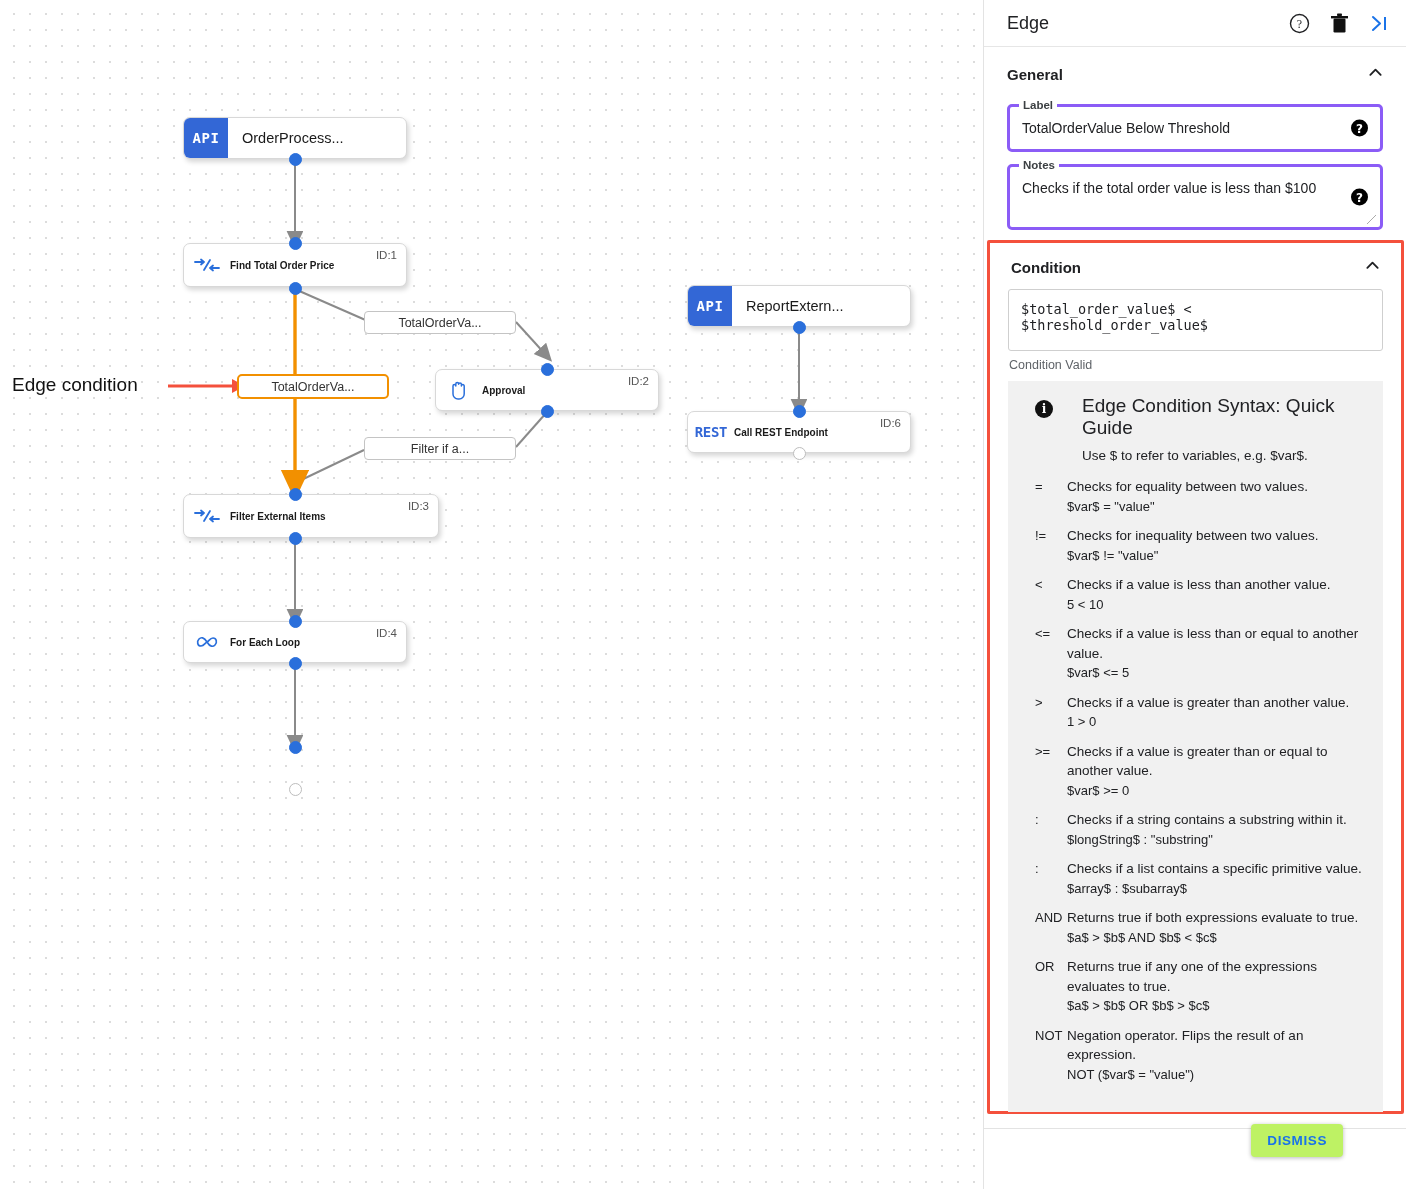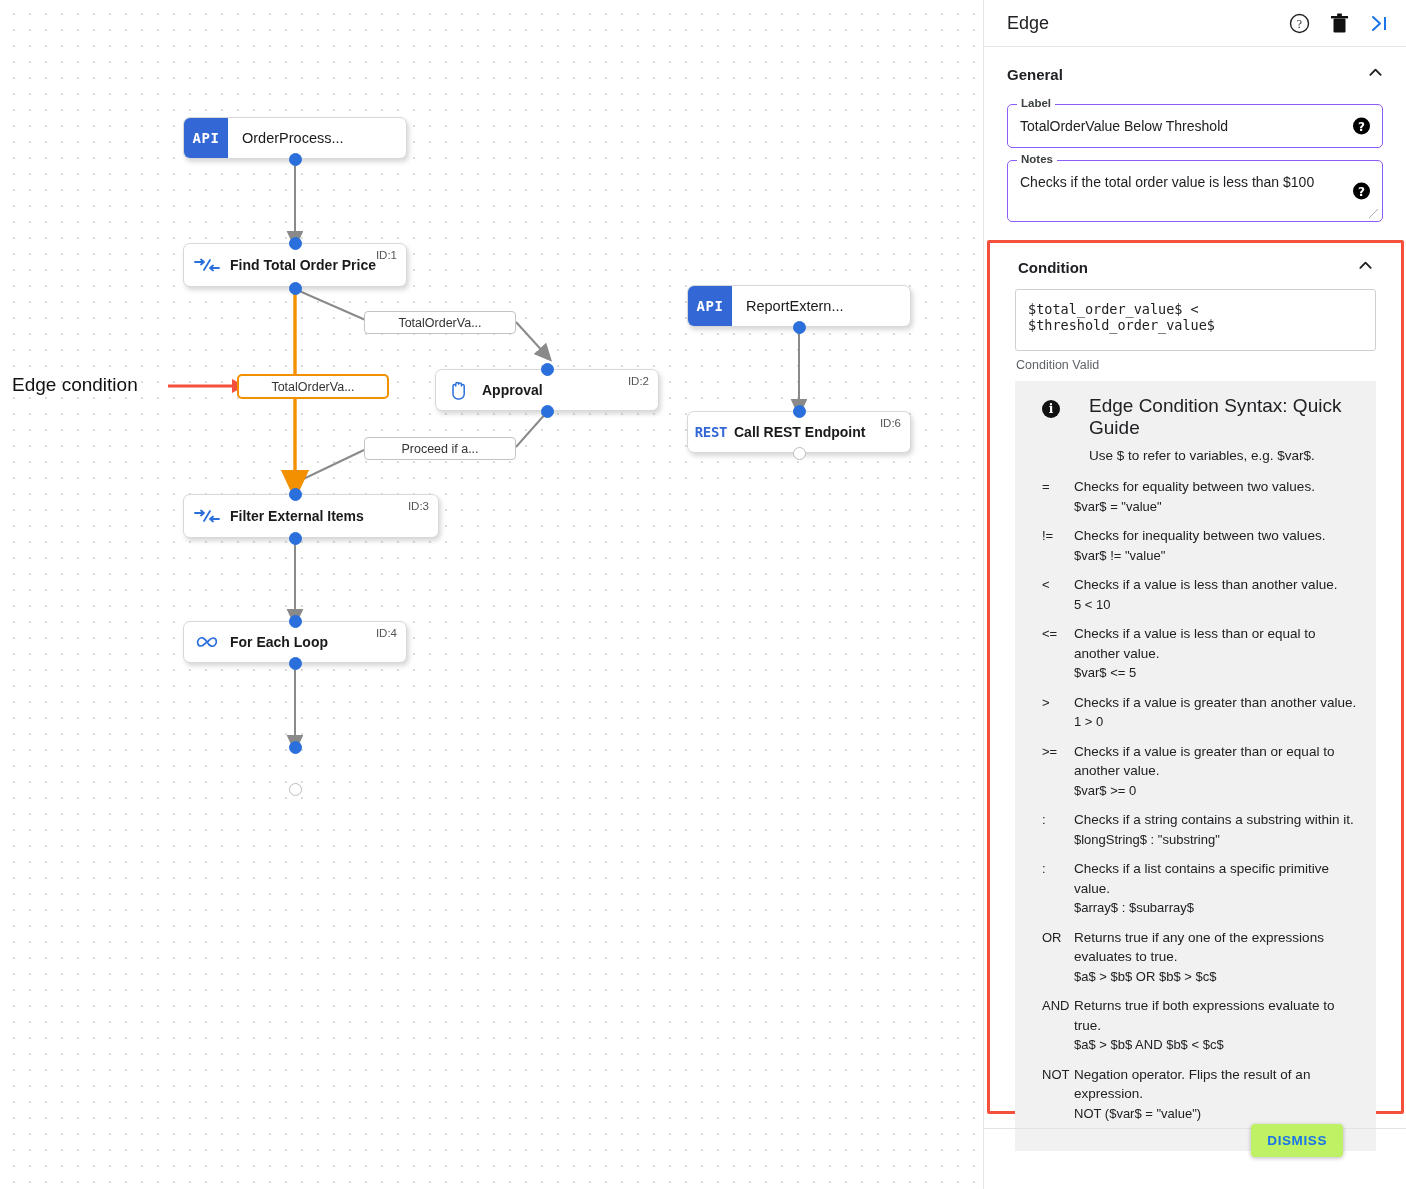--- a/index.html
+++ b/index.html
@@ -27,21 +27,21 @@
   .node {
     position: absolute;
     background: #ffffff;
     border: 1px solid #d8d8d8;
     border-radius: 7px;
     box-shadow: 2px 3px 5px rgba(0,0,0,0.16);
     display: flex; align-items: center;
     overflow: hidden;
   }
   .node .nlabel {
-    font-size: 14px; font-weight: bold; color: #1a1a1a;
+    font-size: 10px; font-weight: bold; color: #1a1a1a;
     white-space: nowrap;
   }
   .node .nid {
     position: absolute; right: 9px; top: 5px;
     font-size: 11.5px; color: #555; font-weight: normal;
   }
   
   .node.api { padding: 0; }
   .api-chip {
     width: 44px; align-self: stretch;
@@ -100,21 +100,21 @@
 
   .section { padding: 0 16px; }
   .section-head {
     display: flex; align-items: center; justify-content: space-between;
     padding: 18px 7px 8px 7px;
   }
   .section-head .stitle { font-size: 15px; font-weight: bold; color: #202124; }
 
   .field {
     position: relative; margin: 12px 7px 0 7px;
-    border: 1px solid #8b5cf6; border-radius: 5px;
+    border: 3px solid #8b5cf6; border-radius: 5px;
     padding: 12px 44px 12px 12px;
     font-size: 14px; color: #202124;
     background: #fff;
   }
   .field .flegend {
     position: absolute; top: -8px; left: 9px; background: #fff;
     padding: 0 4px; font-size: 11.5px; font-weight: bold; color: #3c4043;
   }
   .field .fval { min-height: 18px; line-height: 18px; }
   .field.notes { padding-bottom: 30px; }
@@ -131,21 +131,21 @@
     background: linear-gradient(135deg, transparent 45%, #aaa 46%, #aaa 54%, transparent 55%);
   }
 
   
   #condition-block {
     position: absolute; left: 3px; top: 240px;
     width: 417px; height: 874px;
     border: 3px solid #f4503c; border-radius: 2px;
     background: #ffffff;
   }
-  #cond-inner { padding: 0 25px; }
+  #cond-inner { padding: 0 18px; }
   .cond-textarea {
     margin: 6px 0 0 0;
     border: 1px solid #cfcfcf; border-radius: 3px;
     height: 62px; padding: 11px 12px;
     font-family: "DejaVu Sans Mono", monospace;
     font-size: 13.5px; color: #202124;
   }
   .cond-valid { font-size: 12.5px; color: #5f6368; margin: 7px 0 0 1px; }
 
   .guide {
@@ -298,21 +298,21 @@
     <div class="port" style="left:793px; top:405px;"></div>
     <div class="port hollow" style="left:793px; top:447px;"></div>
 
     <div class="edge-label" style="left:364px; top:311px; width:152px;">
       <span>TotalOrderVa...</span>
     </div>
     <div class="edge-label selected" style="left:237px; top:374px; width:152px; height:25px;">
       <span>TotalOrderVa...</span>
     </div>
     <div class="edge-label" style="left:364px; top:437px; width:152px;">
-      <span>Proceed if a...</span>
+      <span>Filter if a...</span>
     </div>
 
     <div class="anno-text" style="left:12px; top:374px;">Edge condition</div>
   </div>
 
   <div id="panel">
 
     <div id="panel-header">
       <div id="panel-title">Edge</div>
 
@@ -436,31 +436,31 @@
                 </div>
               </div>
               <div class="op-row">
                 <div class="op-key">:</div>
                 <div>
                   <div class="op-desc">Checks if a list contains a specific primitive value.</div>
                   <div class="op-ex">$array$ : $subarray$</div>
                 </div>
               </div>
               <div class="op-row">
+                <div class="op-key">AND</div>
+                <div>
+                  <div class="op-desc">Returns true if both expressions evaluate to true.</div>
+                  <div class="op-ex">$a$ &gt; $b$ AND $b$ &lt; $c$</div>
+                </div>
+              </div>
+              <div class="op-row">
                 <div class="op-key">OR</div>
                 <div>
                   <div class="op-desc">Returns true if any one of the expressions evaluates to true.</div>
                   <div class="op-ex">$a$ &gt; $b$ OR $b$ &gt; $c$</div>
-                </div>
-              </div>
-              <div class="op-row">
-                <div class="op-key">AND</div>
-                <div>
-                  <div class="op-desc">Returns true if both expressions evaluate to true.</div>
-                  <div class="op-ex">$a$ &gt; $b$ AND $b$ &lt; $c$</div>
                 </div>
               </div>
               <div class="op-row">
                 <div class="op-key">NOT</div>
                 <div>
                   <div class="op-desc">Negation operator. Flips the result of an expression.</div>
                   <div class="op-ex">NOT ($var$ = "value")</div>
                 </div>
               </div>
             </div>

